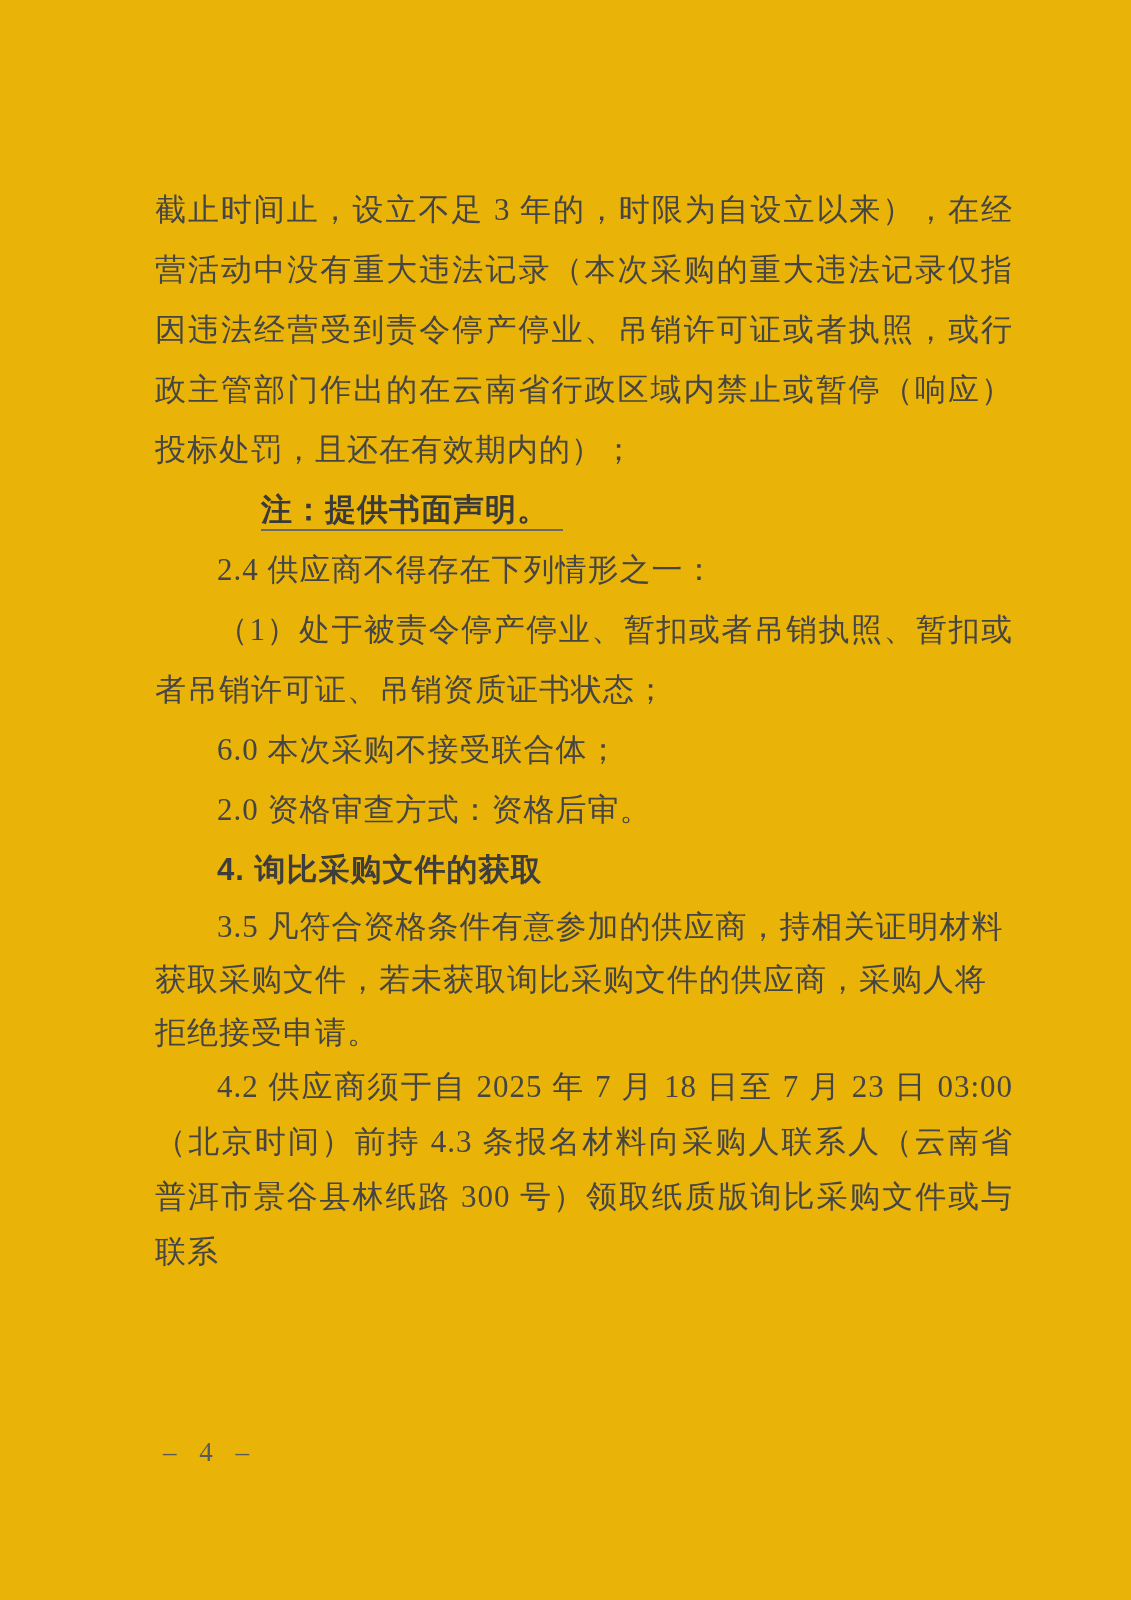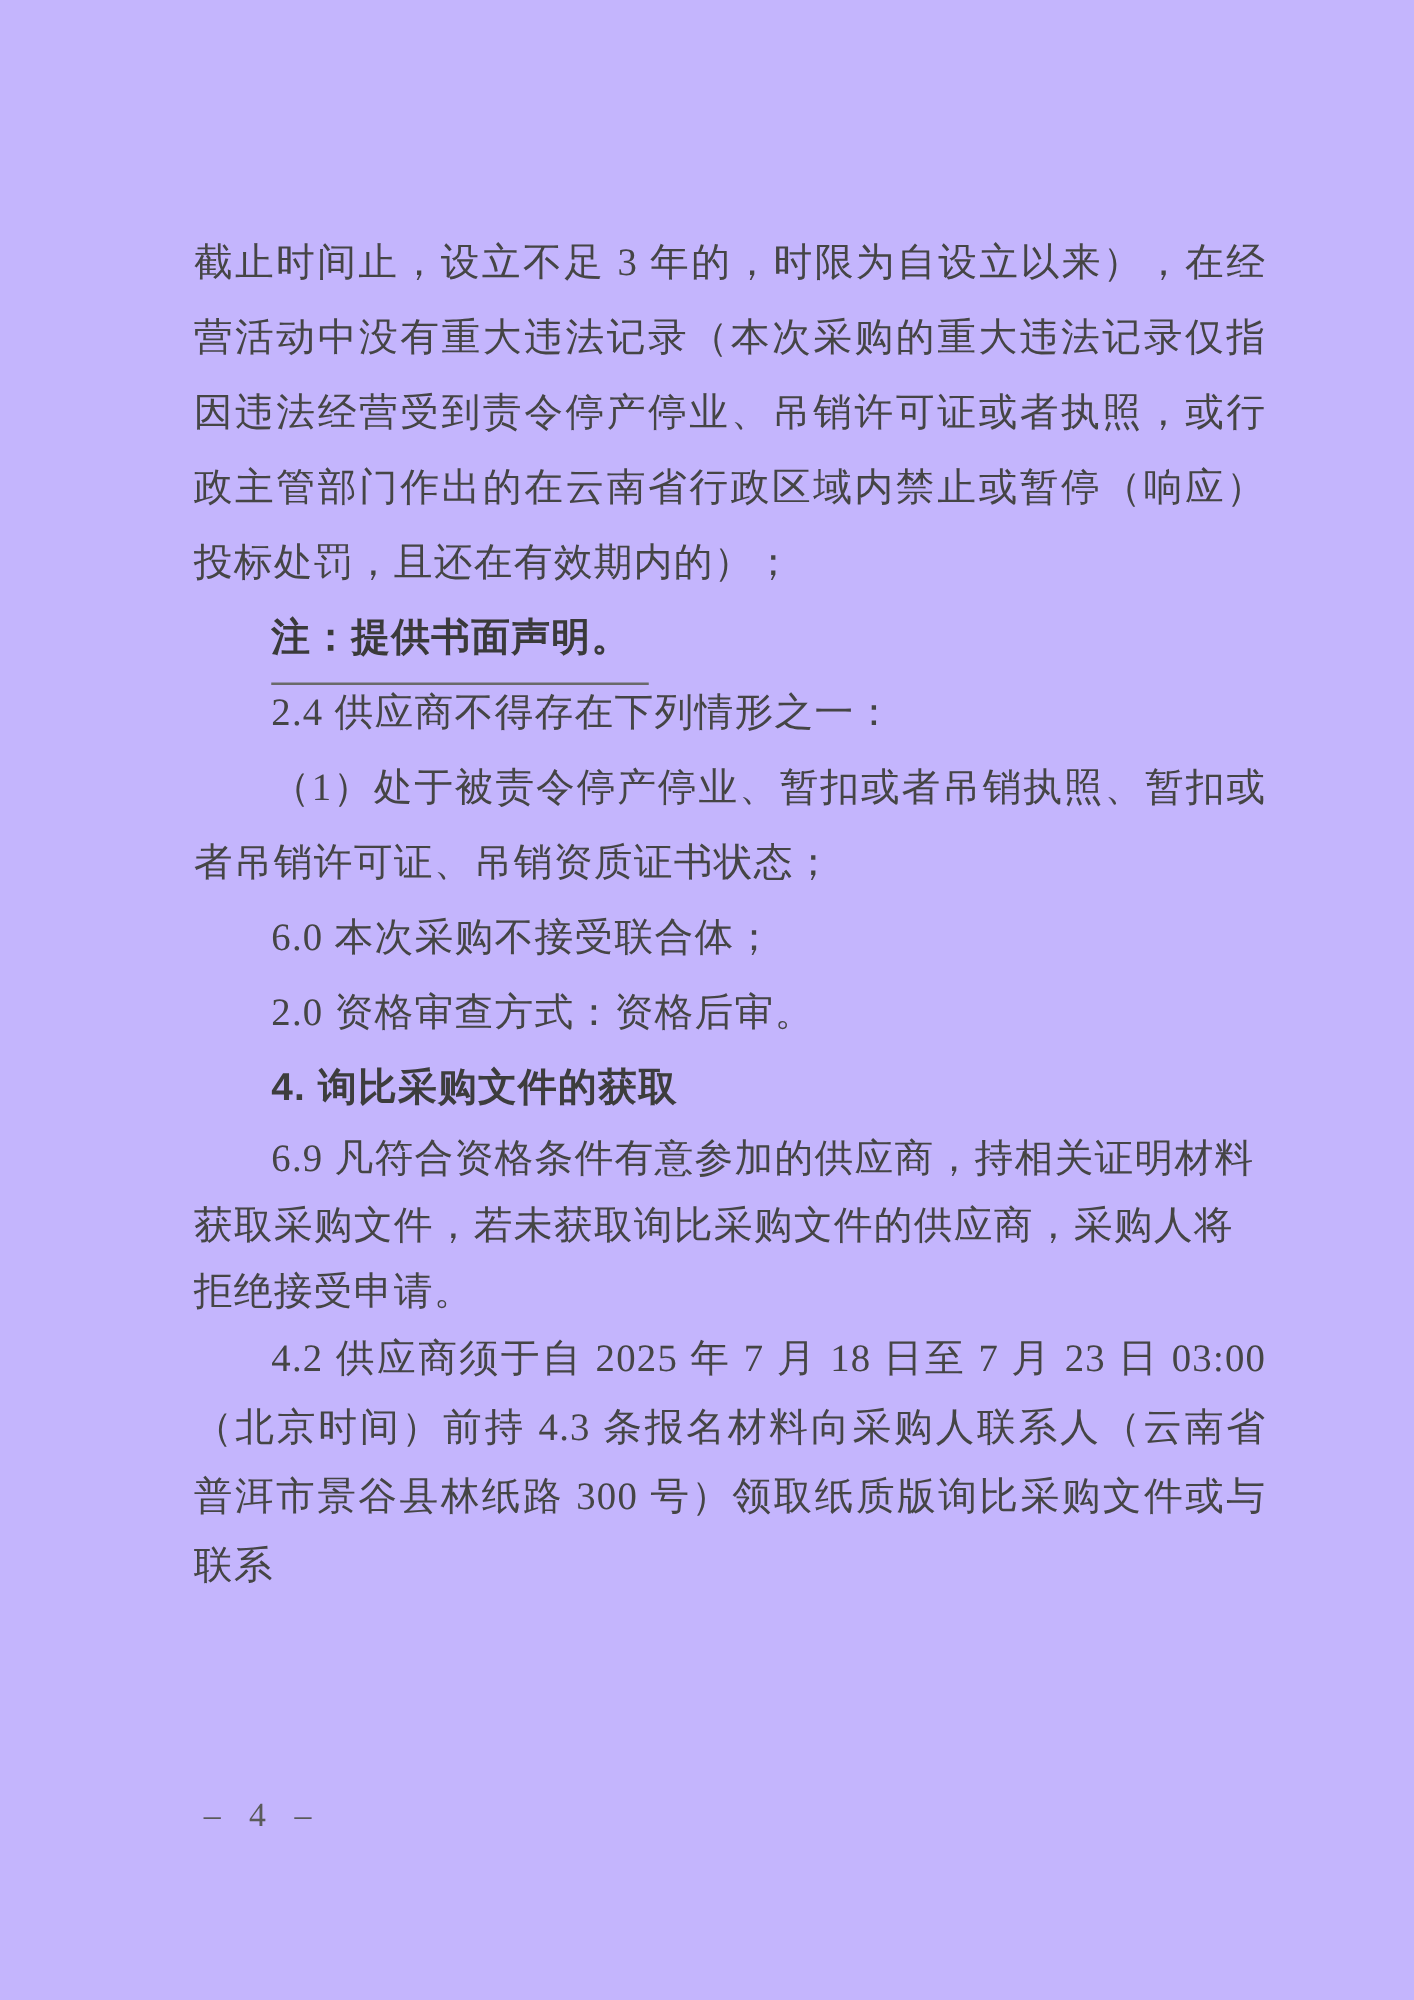--- a/index.html
+++ b/index.html
@@ -4,21 +4,21 @@
 <style>
   html, body {
     margin: 0;
     padding: 0;
     background: #ffffff;
   }
   .page {
     position: relative;
     width: 1131px;
     height: 1600px;
-    background: #c4b5fd;
+    background: #eab308;
     overflow: hidden;
     font-family: "Liberation Serif", "DejaVu Serif", serif;
     color: #454545;
   }
   .content {
     position: absolute;
     left: 155px;
     top: 180px;
     width: 858px;
   }
@@ -34,21 +34,22 @@
   }
   .note-line {
     text-indent: 62px;
   }
   .note-text {
     font-weight: 700;
     color: #3a3a3a;
     font-family: Liberation Serif, serif;
     border-bottom: 2px solid #6a6a6a;
     padding-right: 14px;
-    padding-bottom: 19px;
+    padding-bottom: 2px;
+    margin-left: 44px;
   }
   .heading {
     font-weight: 700;
     color: #3d3d3d;
     font-family: "Liberation Sans", "DejaVu Sans", sans-serif;
   }
   .sect41 {
     line-height: 53px !important;
     text-align: left !important;
   }
@@ -80,20 +81,20 @@
     <p class="indent">（1）处于被责令停产停业、暂扣或者吊销执照、暂扣或者吊销许可证、吊销资质证书状态；</p>
 
 
 
     <p class="indent">6.0 本次采购不接受联合体；</p>
 
     <p class="indent">2.0 资格审查方式：资格后审。</p>
 
     <p class="indent heading">4. 询比采购文件的获取</p>
 
-    <p class="indent sect41">6.9 凡符合资格条件有意参加的供应商，持相关证明材料获取采购文件，若未获取询比采购文件的供应商，采购人将拒绝接受申请。</p>
+    <p class="indent sect41">3.5 凡符合资格条件有意参加的供应商，持相关证明材料获取采购文件，若未获取询比采购文件的供应商，采购人将拒绝接受申请。</p>
 
     <p class="indent sect42">4.2 供应商须于自 2025 年 7 月 18 日至 7 月 23 日 03:00（北京时间）前持 4.3 条报名材料向采购人联系人（云南省普洱市景谷县林纸路 300 号）领取纸质版询比采购文件或与联系</p>
 
   </div>
 
   <div class="footer">– 4 –</div>
 </div>
 
 </body></html>

